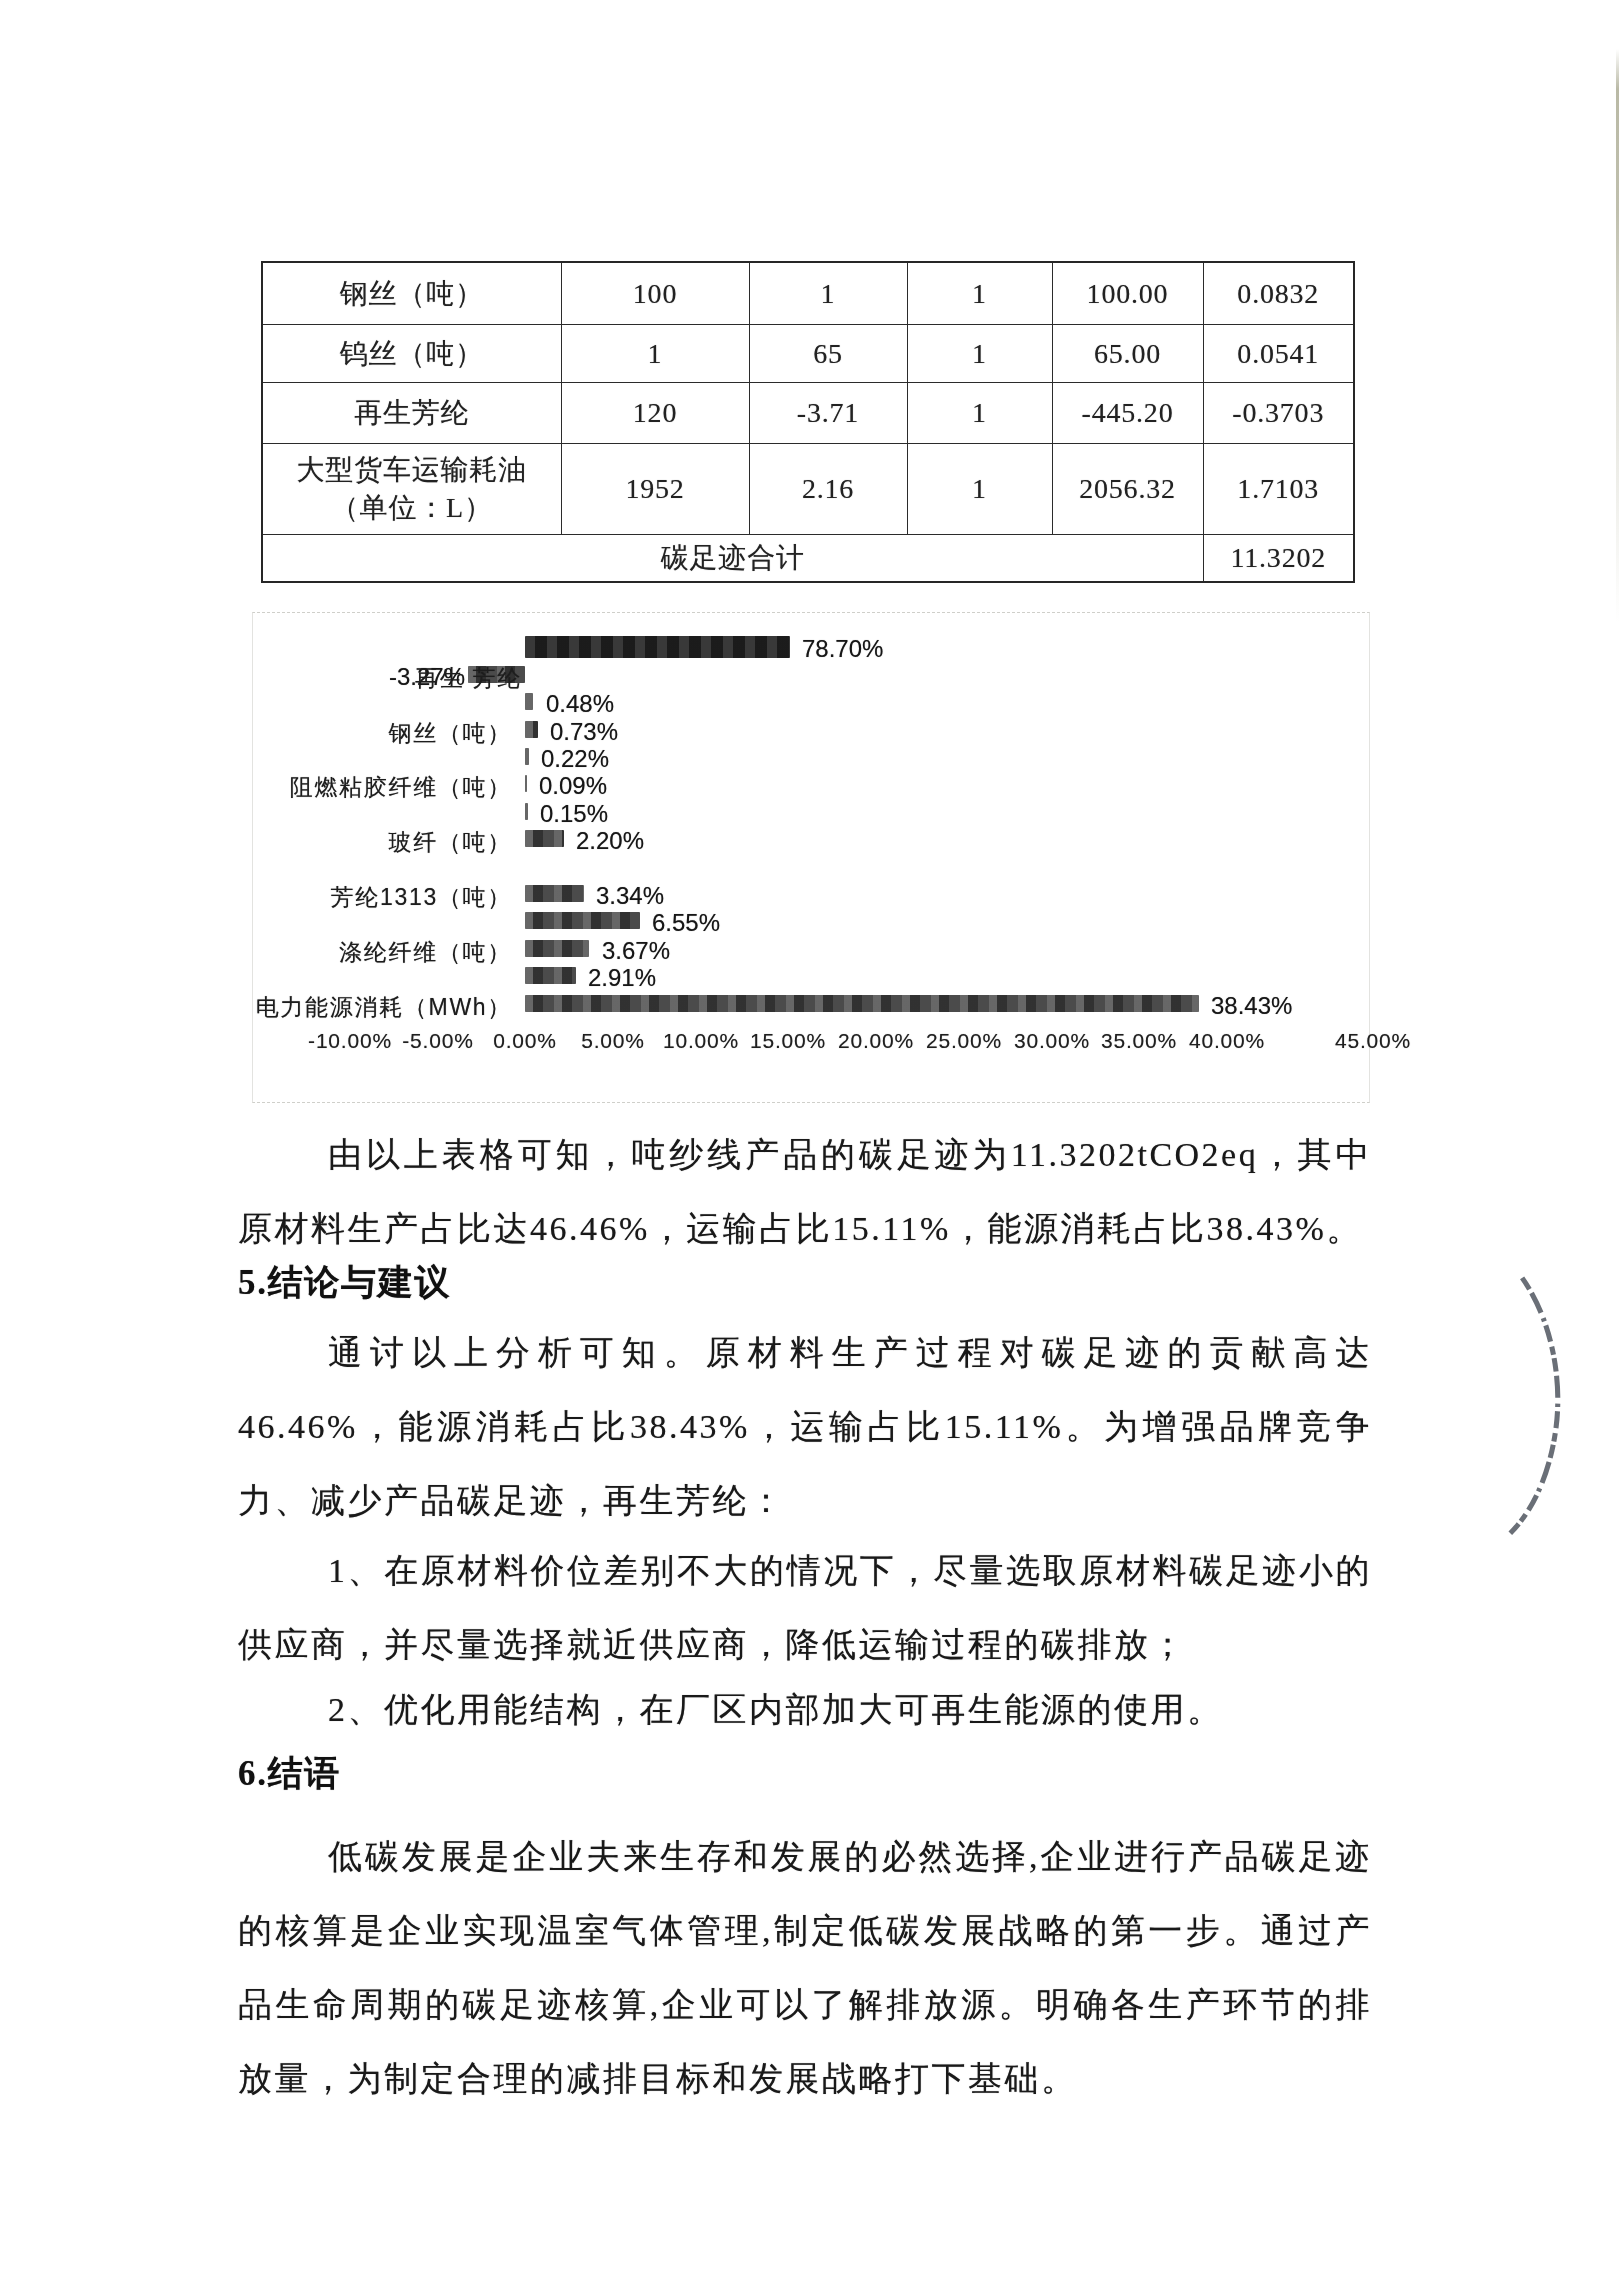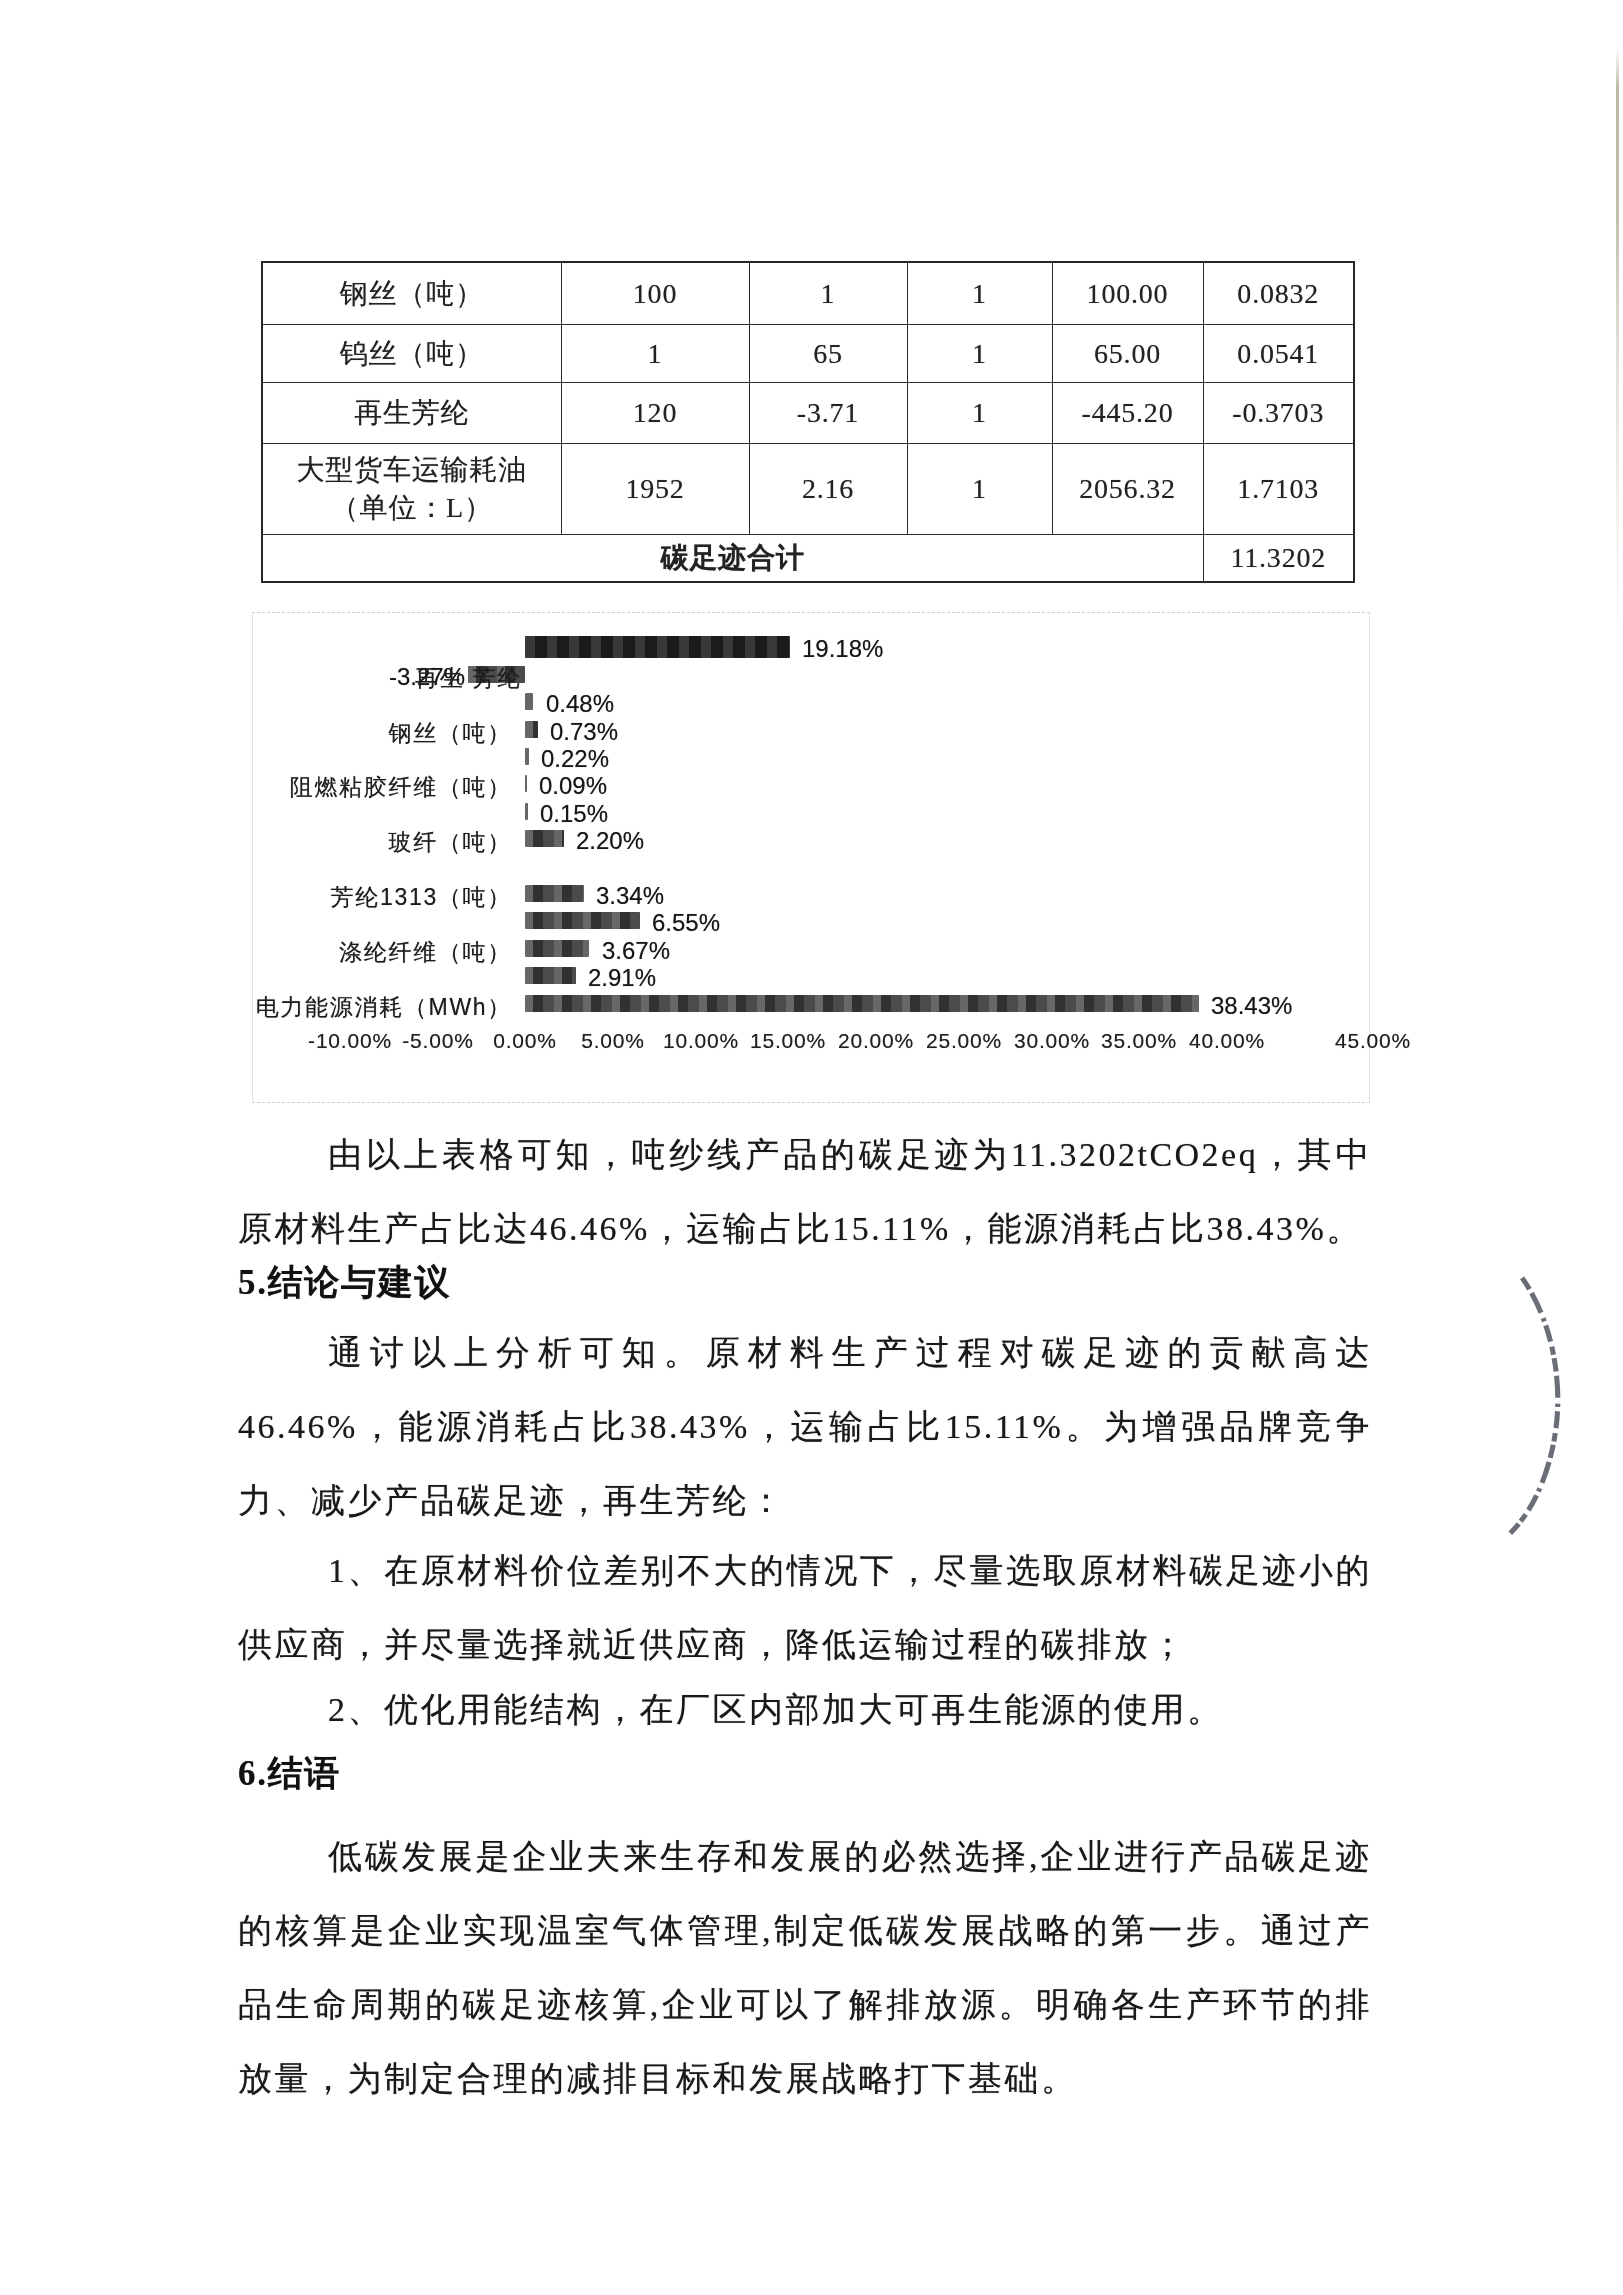--- a/index.html
+++ b/index.html
@@ -116,31 +116,31 @@
       <tr>
         <td style="height: 88px;">大型货车运输耗油
 （单位：L）</td>
         <td style="height: 88px;">1952</td>
         <td style="height: 88px;">2.16</td>
         <td style="height: 88px;">1</td>
         <td style="height: 88px;">2056.32</td>
         <td style="height: 88px;">1.7103</td>
       </tr>
       <tr>
-        <td colspan="5" style="height: 44px; font-weight: bold;">碳足迹合计</td>
+        <td colspan="5" style="height: 44px;">碳足迹合计</td>
         <td>11.3202</td>
       </tr>
     </tbody>
 </table>
 
 <figure class="chart">
   <div id="chart-plot" style="position:absolute;inset:0;">
       <div class="bar-row" style="top: 20px;">
         <div class="bar bar-first" style="width: 265px; left: 272px;"></div>
-        <span class="val-label" style="left: 549px;">19.18%</span>
+        <span class="val-label" style="left: 549px;">78.70%</span>
       </div>
       <div class="bar-row" style="top: 48px;">
         <div class="bar" style="width: 57px; left: 215px;"></div>
         <span class="cat-label scan-text" style="left: 162px; z-index: 2;">再生 芳纶</span>
         <span class="val-label" style="left: 120px; z-index: 1; margin-left: 16px;">-3.27%</span>
       </div>
       <div class="bar-row" style="top: 75px;">
         <div class="bar" style="width: 8.4px; left: 272px;"></div>
         <span class="val-label" style="left: 293px;">0.48%</span>
       </div>

